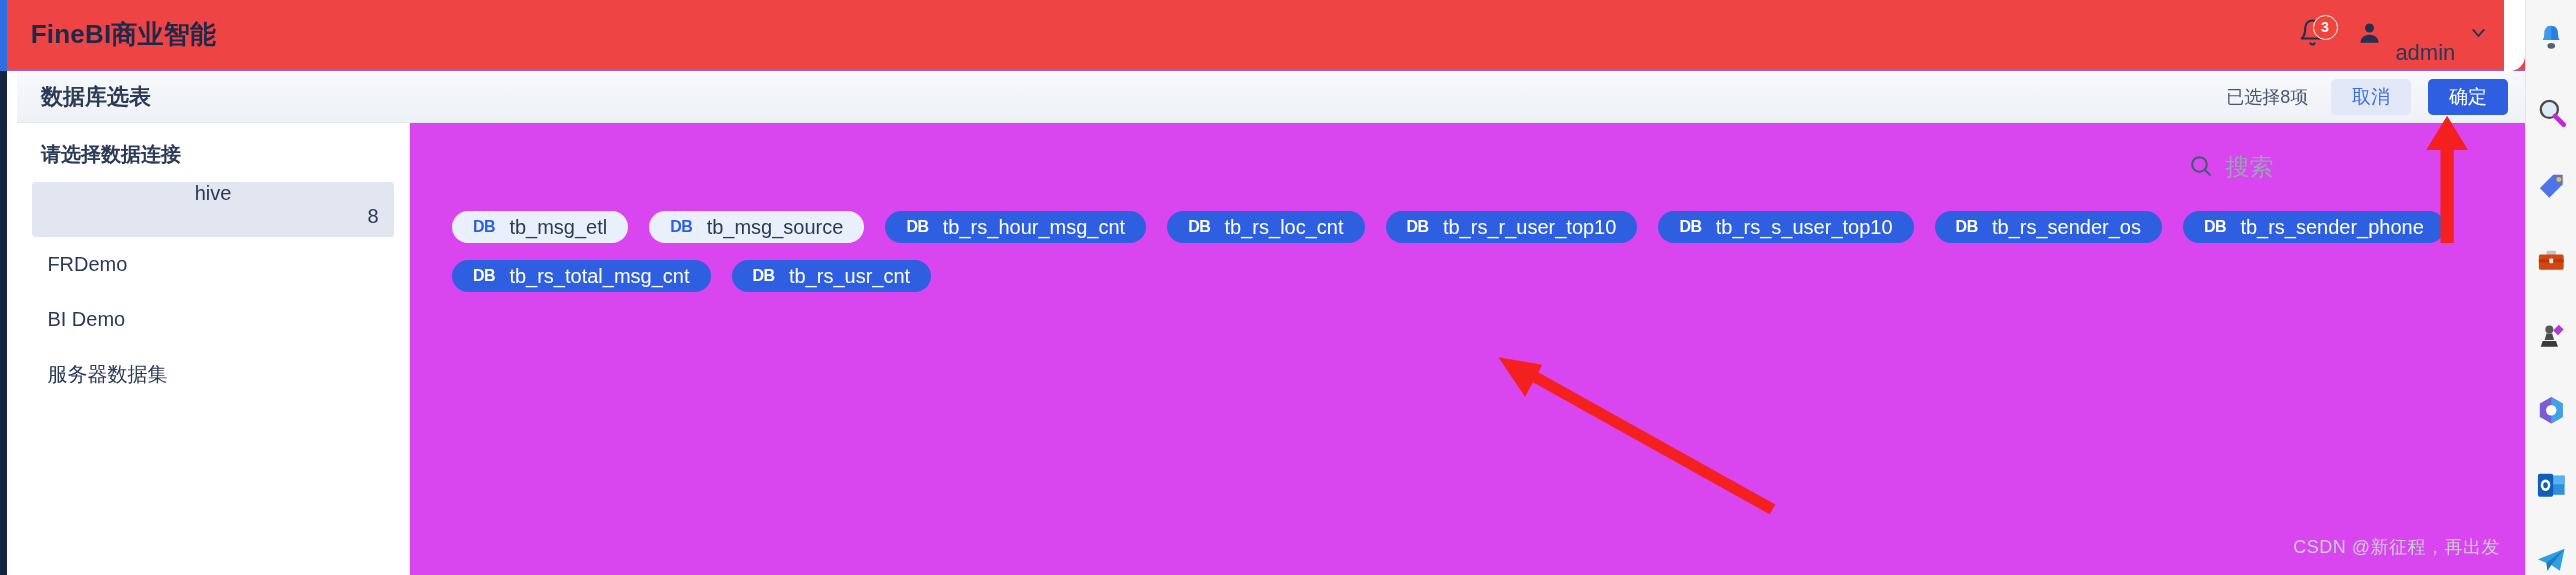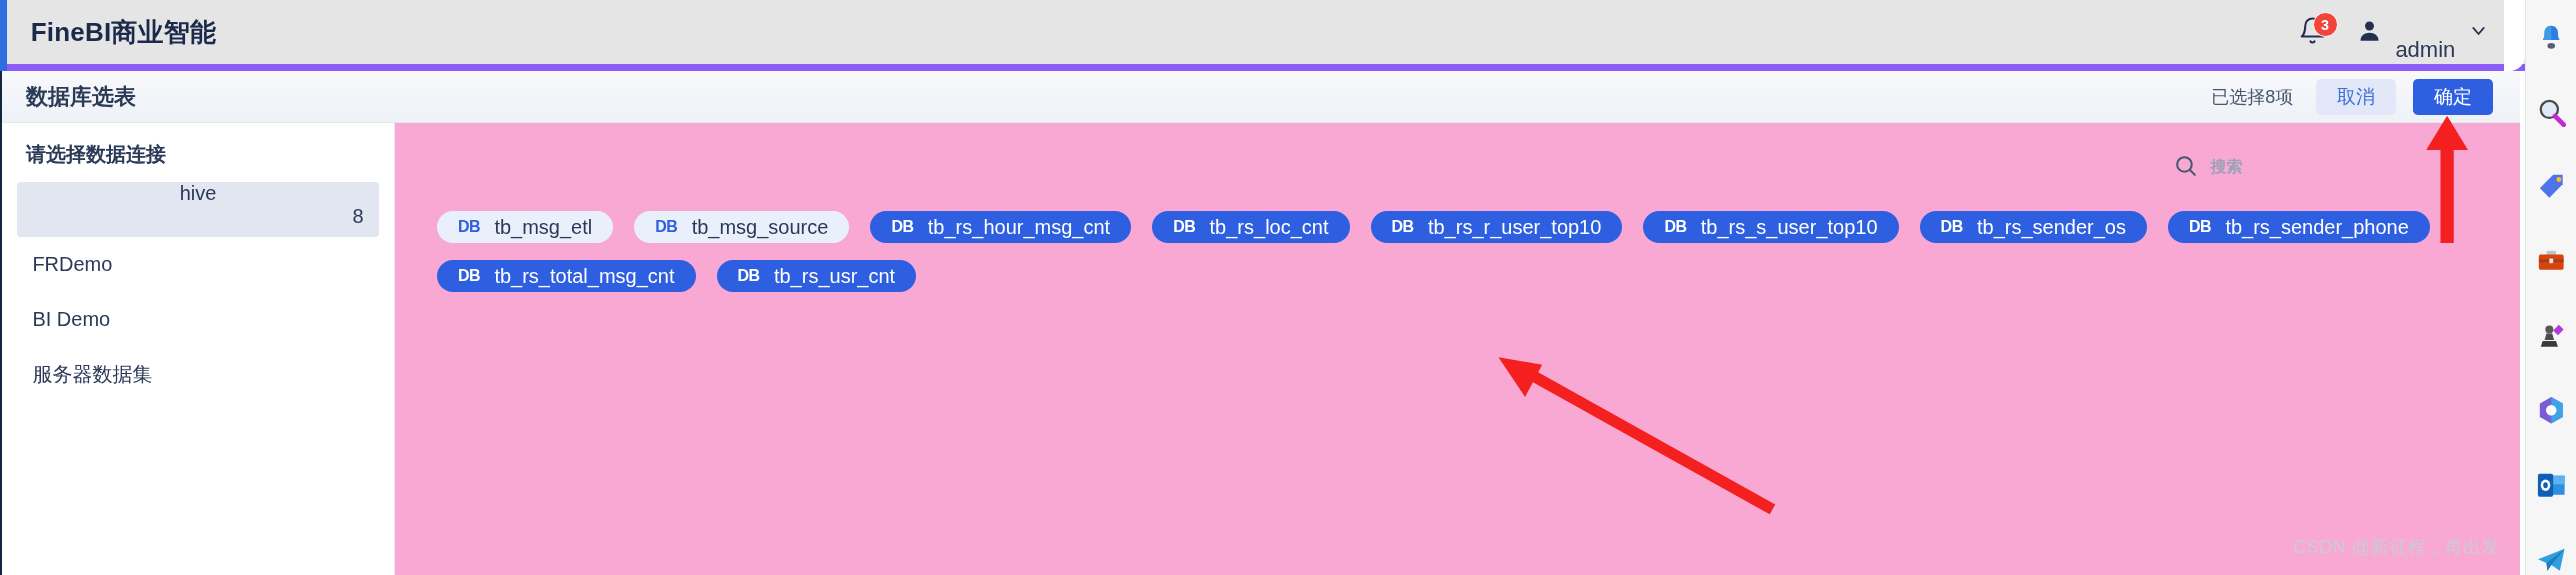--- a/index.html
+++ b/index.html
@@ -16,43 +16,43 @@
   .rail-blue {
     position:absolute; left:0; top:0; width:6.7px; height:71px; background:#2d6fe0;
   }
   .rail-dark {
     position:absolute; left:0; top:71px; width:6.7px; height:504px; background:#152440;
   }
 
   
   .topbar {
     position:absolute; left:6.7px; top:0; width:2518px; height:71px;
-    background:#e5e5e5; display:flex; align-items:center;
-    border-bottom:7px solid #8b5cf6;
+    background:#ef4444; display:flex; align-items:center;
+    border-bottom:2px solid #8b5cf6;
   }
   .brand {
     margin-left:24px; font-size:26px; font-weight:bold; color:#1b2a4a;
     letter-spacing:0.2px;
   }
   .topbar-right {
     margin-left:auto; display:flex; align-items:center; gap:27px; margin-right:36px;
   }
   .bell-wrap { position:relative; width:32px; height:36px; display:flex; align-items:center; justify-content:center; }
   .badge {
     position:absolute; top:-1.9px; right:-8.6px; min-width:25px; height:25px;
     border-radius:12.4px; background:#f0453a; color:#fff; font-size:14.3px;
     display:flex; align-items:center; justify-content:center; font-weight:bold;
     border:1.9px solid #fff; padding:0 4.8px;
   }
   .user-wrap { display:flex; align-items:center; gap:12.4px; cursor:pointer; }
   .user-name { font-size:22px; color:#2b3858;margin-top:36px; }
 
   
   .dialog {
-    position:absolute; left:2px; top:71px; width:2518px; height:504px; background:#f9a8d4;
+    position:absolute; left:17px; top:71px; width:2518px; height:504px; background:#d946ef;
   }
   .dialog-header {
     height:52px; width:100%;
     background:linear-gradient(180deg,#f7f9fb 0%, #eef1f6 100%);
     display:flex; align-items:center; border-bottom:1px solid #e3e7ee;
   }
   .dialog-title {
     margin-left:24px; font-size:22px; font-weight:bold; color:#2b3a57;
   }
   .dialog-header-right {
@@ -84,22 +84,22 @@
   .side-item.active { background:#e2e6f0;flex-direction:column; }
   .side-item .count { margin-left:auto; font-size:20px; color:#2b3858; }
 
   .content { flex:1; position:relative; padding:0 42px; }
 
   .search-row { height:88px; display:flex; align-items:center; justify-content:flex-end; }
   .search-box {
     display:flex; align-items:center; gap:12.4px; width:305px; height:40px;
   }
   .search-input {
-    border:none; outline:none; background:transparent; font-size:16px; color:#2b3858;
-    font-family:"Liberation Sans","DejaVu Sans",sans-serif; width:100%;font-weight:bold;
+    border:none; outline:none; background:transparent; font-size:24px; color:#2b3858;
+    font-family:"Liberation Sans","DejaVu Sans",sans-serif; width:100%;
   }
   .search-input::placeholder { color:#9aa3b4; }
 
   .chips { display:flex; flex-wrap:wrap; gap:17px 21px; align-content:flex-start; }
   .chip {
     height:32px; border-radius:16px; display:flex; align-items:center; gap:14.3px;
     padding:0 21px; font-size:20px; cursor:pointer; white-space:nowrap;
   }
   .chip .db {
     font-size:16px; font-weight:bold; letter-spacing:-0.5px;

